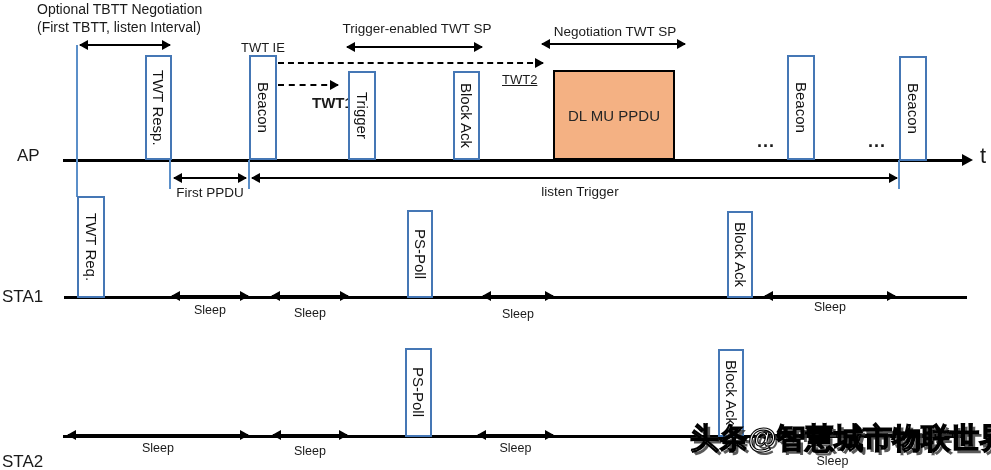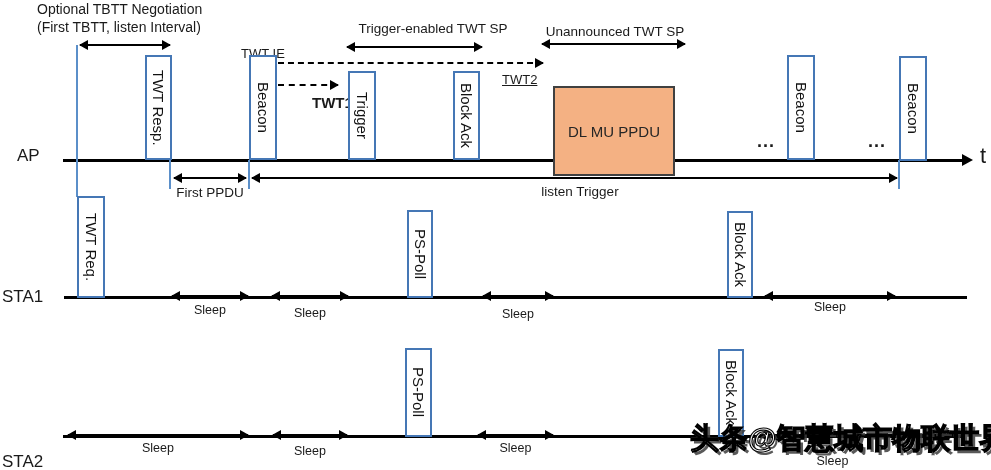--- a/index.html
+++ b/index.html
@@ -17,21 +17,21 @@
   .arr.hl::before{content:"";position:absolute;left:-1px;top:-6px;width:0;height:0;
       border-top:5px solid transparent;border-bottom:5px solid transparent;border-right:9px solid #000;}
   .arr.hr::after{content:"";position:absolute;right:-1px;top:-6px;width:0;height:0;
       border-top:5px solid transparent;border-bottom:5px solid transparent;border-left:9px solid #000;}
   
   .vline{position:absolute;width:2px;background:#5B8FC9;}
   
   .frame{position:absolute;background:#fff;border:2px solid #4577B5;display:flex;
          align-items:center;justify-content:center;font-size:15px;color:#111;z-index:3;box-sizing:border-box;}
   .vframe{writing-mode:vertical-rl;text-orientation:mixed;}
-  .ppdu{background:#F4B183;border:2px solid #404040;font-size:15px;color:#262626;margin-top:16px;}
+  .ppdu{background:#F4B183;border:2px solid #000000;font-size:15px;color:#262626;}
   .dots{font-weight:bold;font-size:18px;letter-spacing:1px;}
   .watermark{position:absolute;z-index:9;font-size:29px;font-weight:bold;color:#fff;
       -webkit-text-stroke:1.2px #000;text-shadow:3px 3px 0 rgba(60,60,60,0.85);white-space:nowrap;}
 </style>
 </head>
 <body>
 
 <div id="stage">
 
   <div class="lbl" style="left:37px;top:19px;font-size:14px;">(First TBTT, listen Interval)</div>
@@ -60,24 +60,24 @@
   <div class="frame vframe" style="left:899px;top:56px;width:28px;height:105px;">Beacon</div>
 
   <div class="frame vframe" style="left:77px;top:196px;width:28px;height:102px;">TWT Req.</div>
   <div class="frame vframe" style="left:407px;top:210px;width:26px;height:88px;">PS-Poll</div>
   <div class="frame vframe" style="left:727px;top:211px;width:26px;height:87px;">Block Ack</div>
 
   <div class="frame vframe" style="left:405px;top:348px;width:27px;height:89px;">PS-Poll</div>
   <div class="frame vframe" style="left:718px;top:349px;width:26px;height:88px;">Block Ack</div>
 
   <div class="arr hl hr" style="left:80px;top:44px;width:90px;"></div>
-  <div class="lbl" style="left:241px;top:46px;font-size:13px;">TWT IE</div>
-  <div class="lbl c" style="left:348px;top:21px;width:170px;font-size:13.5px;">Trigger-enabled TWT SP</div>
+  <div class="lbl" style="left:241px;top:40px;font-size:13px;">TWT IE</div>
+  <div class="lbl c" style="left:332px;top:21px;width:170px;font-size:13.5px;">Trigger-enabled TWT SP</div>
   <div class="arr hl hr" style="left:347px;top:46px;width:135px;"></div>
-  <div class="lbl c" style="left:535px;top:24px;width:160px;font-size:13.5px;">Unannounced TWT SP</div>
+  <div class="lbl c" style="left:535px;top:24px;width:160px;font-size:13.5px;">Negotiation TWT SP</div>
   <div class="arr hl hr" style="left:542px;top:43px;width:143px;"></div>
 
   <div class="arr dashed hr" style="left:278px;top:62px;width:265px;"></div>
   <div class="arr dashed hr" style="left:278px;top:84px;width:60px;"></div>
   <div class="lbl" style="left:312px;top:94px;font-size:15px;font-weight:bold;">TWT1</div>
   <div class="lbl" style="left:502px;top:72px;font-size:13px;text-decoration:underline;">TWT2</div>
 
   <div class="lbl dots" style="left:757px;top:131px;">...</div>
   <div class="lbl dots" style="left:868px;top:131px;">...</div>
 

